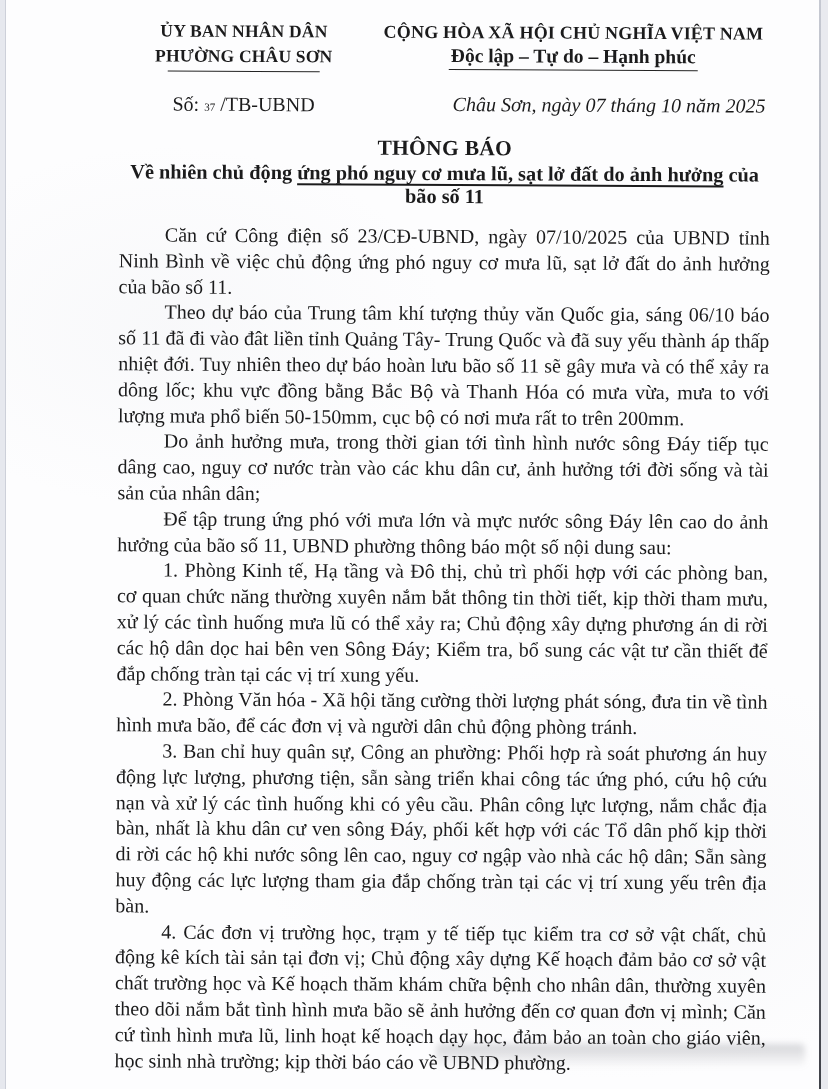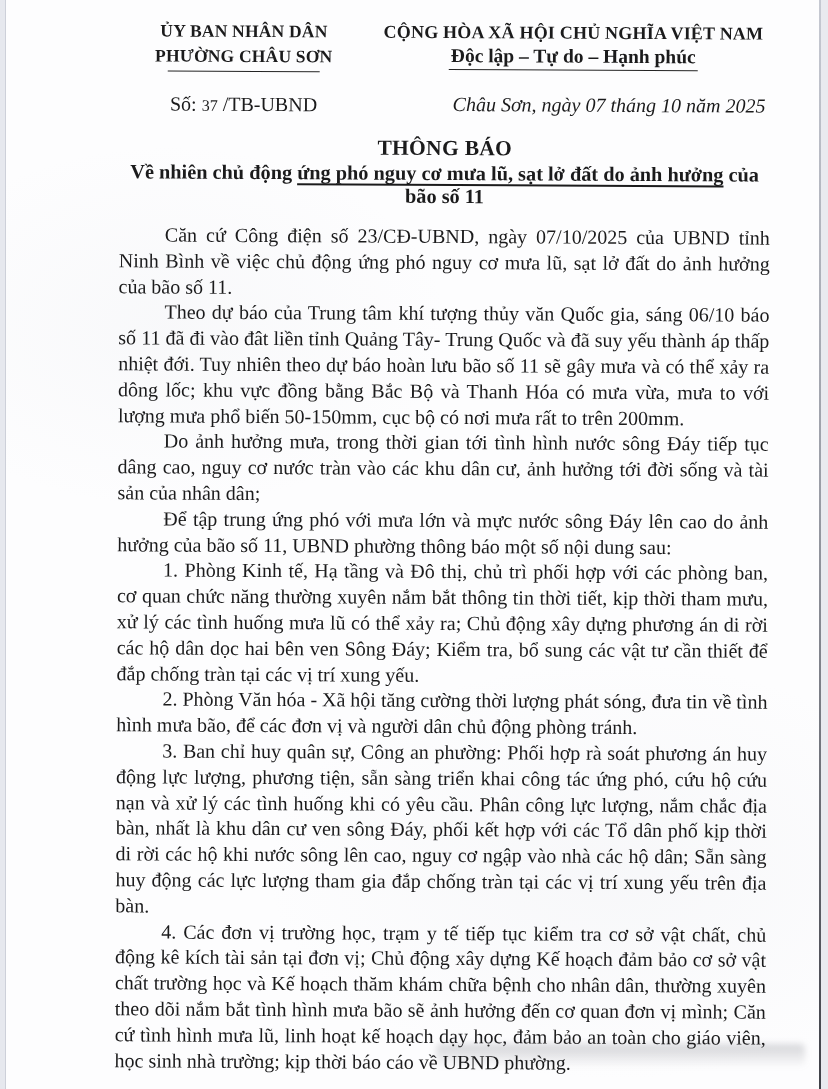--- a/index.html
+++ b/index.html
@@ -49,21 +49,21 @@
     transform: rotate(0.3deg);
     transform-origin: 50% 0;
   }
   
   .doc-header { display: flex; align-items: flex-start; }
   .org-block { width: 248px; flex: none; text-align: center; }
   .org-line1 { font-weight: bold; font-size: 17.5px; line-height: 25px; letter-spacing: 0.2px; }
   .org-line2 { font-weight: bold; font-size: 17.5px; line-height: 25px; letter-spacing: 0.2px; }
   .org-rule { width: 152px; border-bottom: 1.6px solid #242424; margin: 2px auto 0; }
   .doc-number { margin-top: 21px; font-size: 20px; }
-  .num-small { font-size: 16px; }
+  .num-small { font-size: 11px; }
   .national-block { flex: 1; text-align: center; margin-left: 8px; }
   .nat-line1 { font-weight: bold; font-size: 18px; line-height: 25px; letter-spacing: 0.2px; }
   .nat-motto {
     display: inline-block; font-weight: bold; font-size: 19.5px;
     border-bottom: 1.8px solid #242424; padding: 0 2px 2px;
   }
   .dateline { margin-top: 23px; margin-left: 72px; font-style: italic; font-size: 20px; white-space: nowrap; }
   
   .title-block { text-align: center; margin-top: 19px; }
   .doc-title { font-weight: bold; font-size: 21.5px; letter-spacing: 0.3px; }

